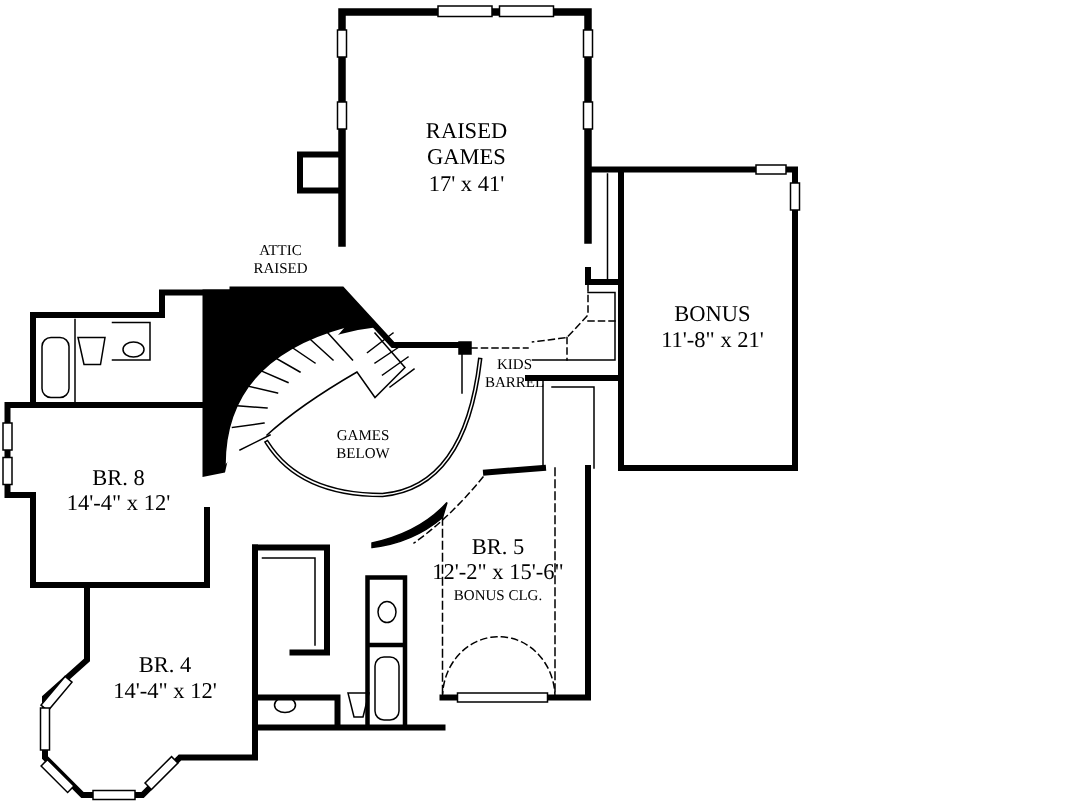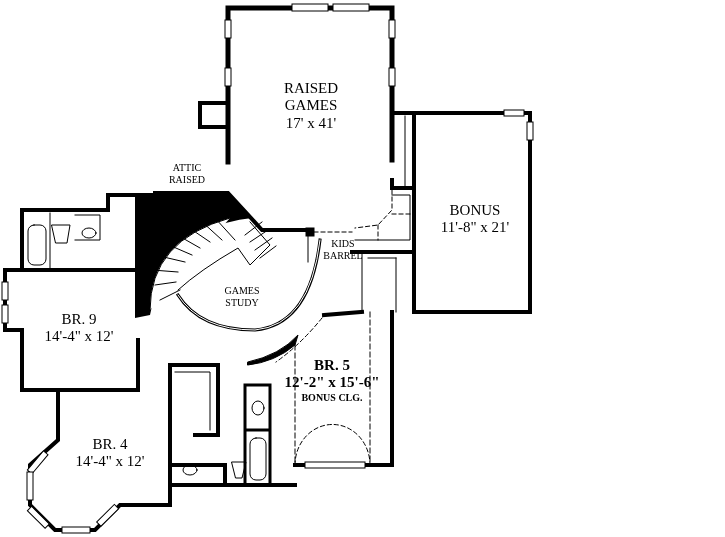--- a/index.html
+++ b/index.html
@@ -88,36 +88,36 @@
 <div class="lbl big" style="left:311px;top:80px;">
   <div>RAISED</div>
   <div>GAMES</div>
   <div>17' x 41'</div>
 </div>
 <div class="lbl big" style="left:475px;top:202px;">
   <div>BONUS</div>
   <div>11'-8" x 21'</div>
 </div>
 <div class="lbl big" style="left:79px;top:311px;">
-  <div>BR. 9</div>
+  <div>BR. 8</div>
   <div>14'-4" x 12'</div>
 </div>
 <div class="lbl big" style="left:110px;top:436px;">
   <div>BR. 4</div>
   <div>14'-4" x 12'</div>
 </div>
-<div class="lbl big" style="left:332px;top:357px;font-weight:bold;">
+<div class="lbl big" style="left:332px;top:357px;">
   <div>BR. 5</div>
   <div>12'-2" x 15'-6"</div>
   <div class="small">BONUS CLG.</div>
 </div>
 <div class="lbl small" style="left:187px;top:162px;">
   <div>ATTIC</div>
   <div>RAISED</div>
 </div>
 <div class="lbl small" style="left:343px;top:198px;margin-top:40px;">
   <div>KIDS</div>
   <div>BARREL</div>
 </div>
 <div class="lbl small" style="left:242px;top:285px;">
   <div>GAMES</div>
-  <div>STUDY</div>
+  <div>BELOW</div>
 </div>
 
 </body></html>

